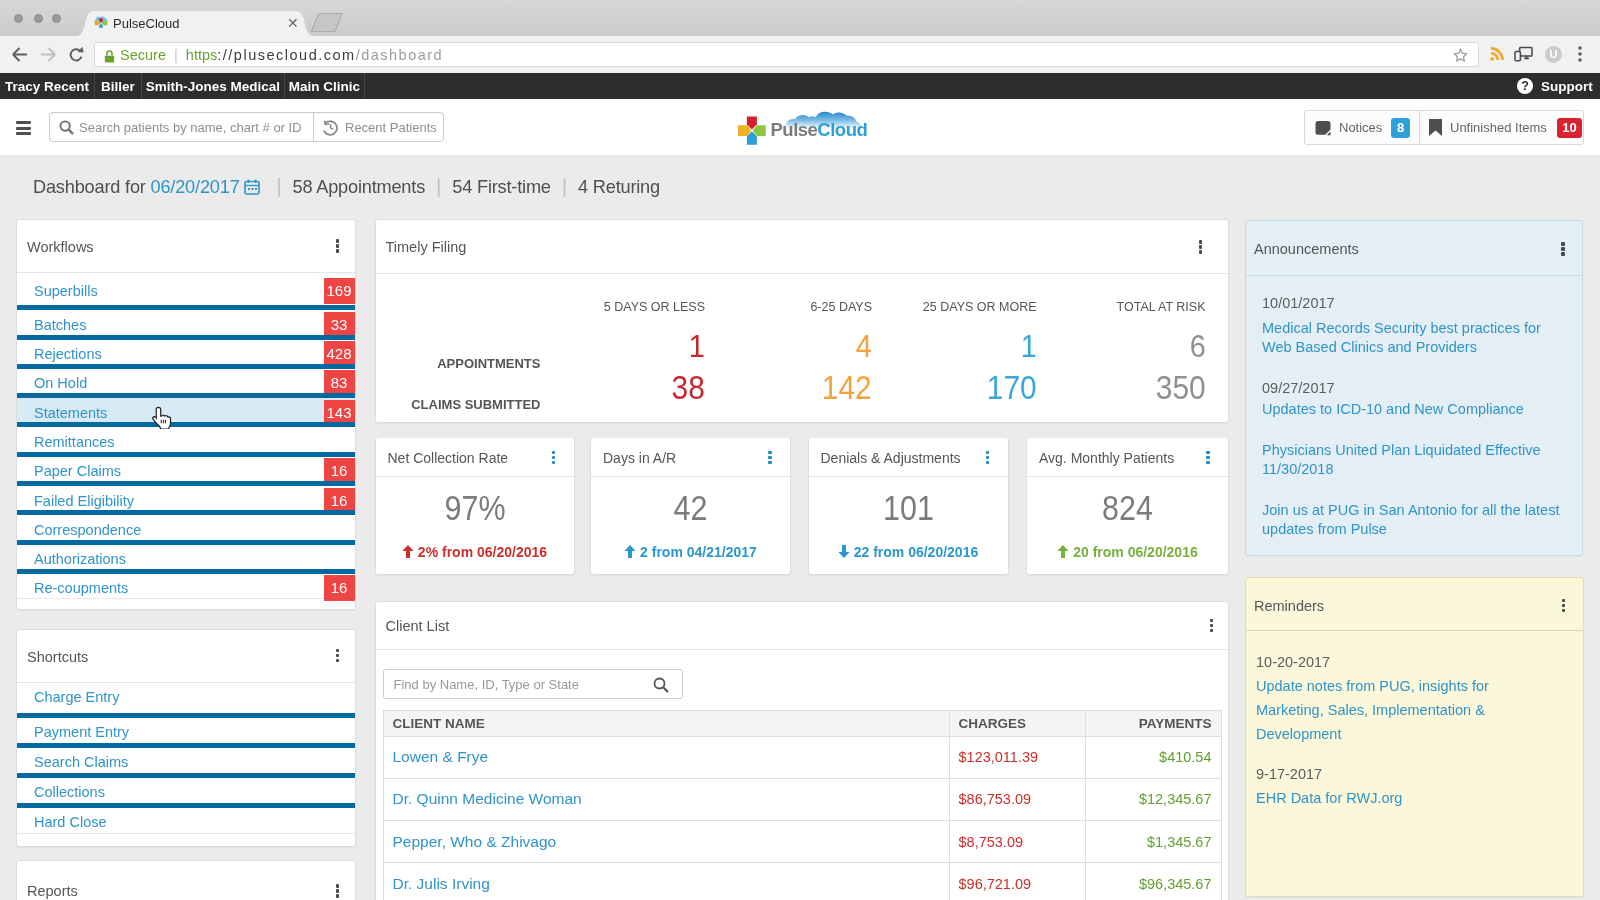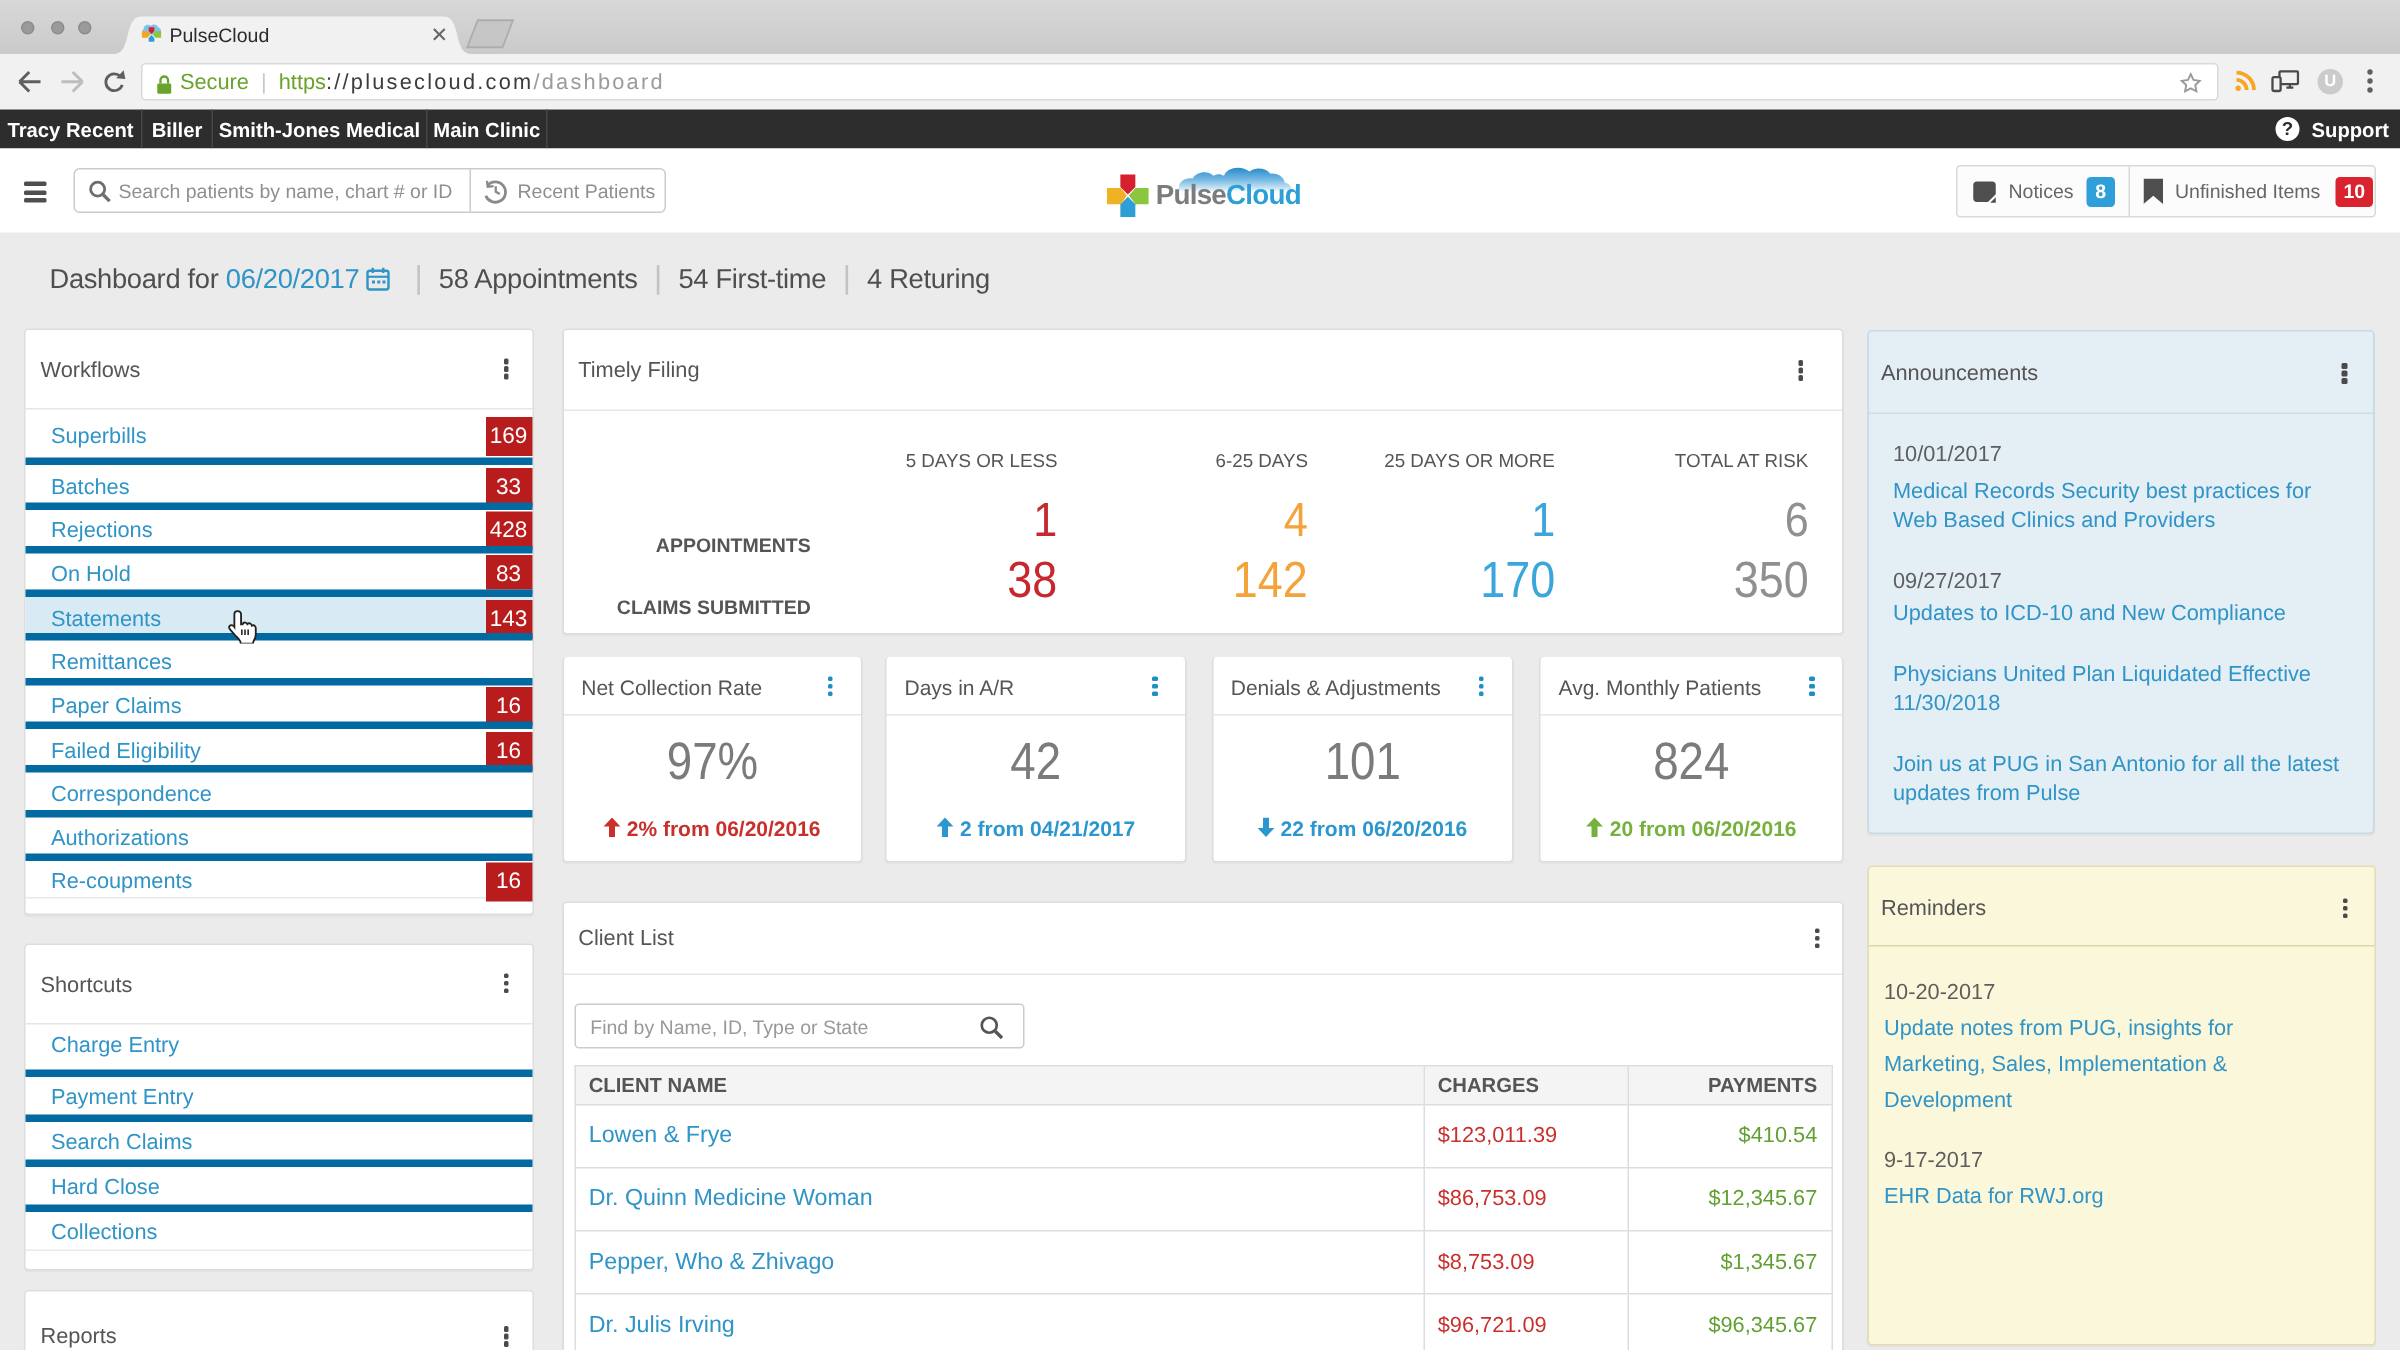--- a/index.html
+++ b/index.html
@@ -255,24 +255,24 @@
       <div class="wrow">
           <a class="lnk" href="#">Charge Entry</a>
         </div>
       <div class="wrow">
           <a class="lnk" href="#">Payment Entry</a>
         </div>
       <div class="wrow">
           <a class="lnk" href="#">Search Claims</a>
         </div>
       <div class="wrow">
+          <a class="lnk" href="#">Collections</a>
+        </div>
+      <div class="wrow">
           <a class="lnk" href="#">Hard Close</a>
-        </div>
-      <div class="wrow">
-          <a class="lnk" href="#">Collections</a>
         </div>
     </div>
   </div>
 
   <div class="card" style="left:16px;top:705px;width:339.5px;height:120px">
     <div class="cardhead" style="border:none">
         <div class="t" style="top:22px">Reports</div>
       <div class="kebab" style="right:15px;top:23px">
           <i></i>
           <i></i>
@@ -443,21 +443,21 @@
     <path d="M8.5,1.5 c1.6,0 2.6,1 2.6,2.8 l0,7.2 1.2,0 c0.3,-1 1.2,-1.5 2.2,-1.3 0.6,0.1 1.2,0.6 1.4,1.2 0.8,-0.7 1.8,-0.8 2.6,-0.2 0.4,0.3 0.7,0.8 0.8,1.3 0.9,-0.4 1.9,-0.2 2.5,0.5 0.4,0.5 0.5,1 0.5,1.7 l0,4.5 c0,2.3 -0.7,3.6 -1.5,4.9 -0.2,0.4 -0.5,0.9 -0.5,1.4 l0,0.8 -9.5,0 0,-0.7 c0,-1 -0.6,-1.8 -1.5,-2.9 L6.6,20 c-1,-1.3 -2.3,-2.7 -3.6,-4.2 -1,-1.1 -1.4,-2 -0.7,-2.9 0.7,-0.9 2,-0.8 2.9,-0.2 0.3,0.2 0.6,0.5 0.8,0.8 l0,-9.8 c0,-1.5 1,-2.2 2.5,-2.2 z" fill="#fff" stroke="#222" stroke-width="1.4"></path>
     <path d="M11.7,15.5 v4.2 M14.1,15.5 v4.2 M16.5,15.5 v4.2" stroke="#222" stroke-width="1.2" fill="none"></path>
   </svg>
 </div>
 <style>
 
 .wrow { position:relative; height:29.3px; border-top:5px solid #0369a1; }
 #wflist { margin-top:3px; }
 .wrow a { position:absolute; left:17px; top:6.5px; font-size:14.5px; }
 .wrow.hl { background:#d8eaf3; }
-.wbadge { position:absolute; right:0; top:1.5px; width:31px; height:26px; background:#b91c1c;
+.wbadge { position:absolute; right:0; top:1.5px; width:31px; height:26px; background:#ef4444;
   color:#fff; font-size:15px; text-align:center; line-height:26px; }
 #sclist .wrow { height:30px; }
 #wflist .wrow:first-child, #sclist .wrow:first-child { border-top:none; }
 #wflist { border-bottom:1px solid #e9e9e9; }
 #sclist { border-bottom:1px solid #e9e9e9; }
 
 .tfh { position:absolute; top:80px; font-size:12.5px; font-weight:normal; color:#555; }
 .tfl { position:absolute; left:0; width:165px; text-align:right; font-size:13px; font-weight:bold; color:#555;margin-top:18px; }
 .tfl { line-height:16px; }
 .tfv { position:absolute; line-height:1; }

